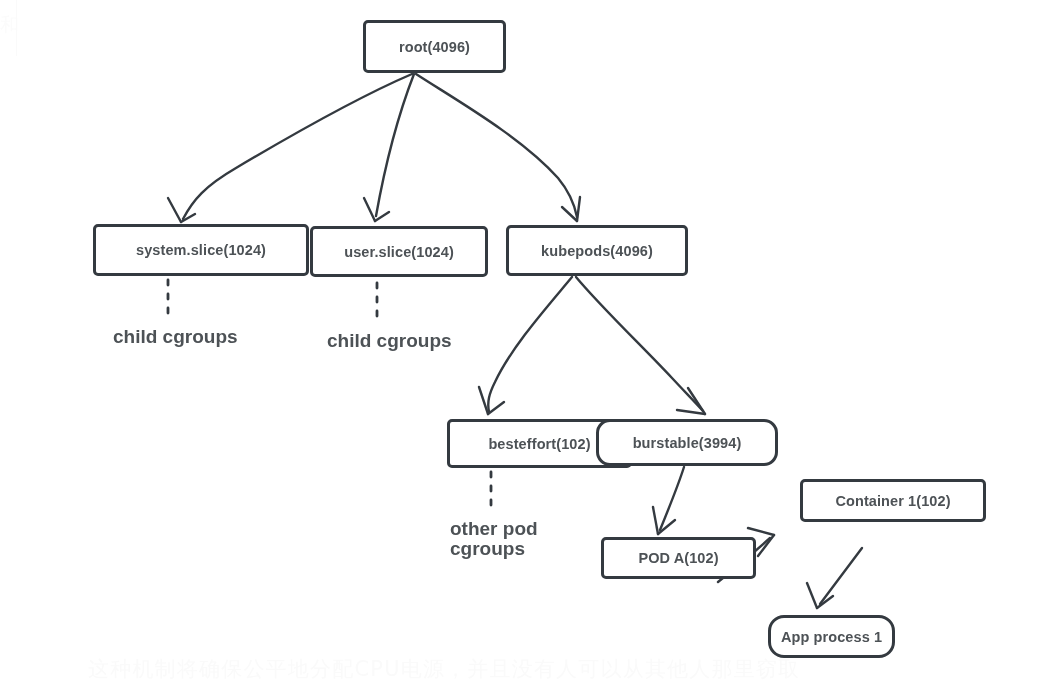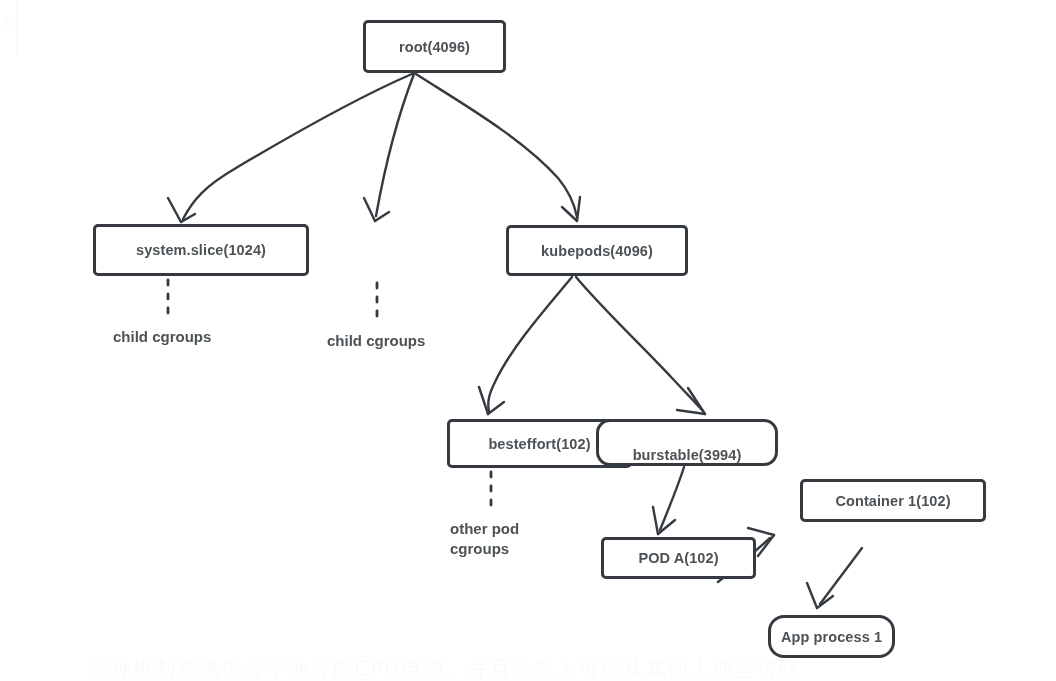--- a/index.html
+++ b/index.html
@@ -43,21 +43,21 @@
     letter-spacing: 0.1px;
     white-space: nowrap;
   }
   .node.rounded-sm { border-radius: 5px; margin-left: 23px; }
   .node.rounded-lg { border-radius: 14px; }
   .node.rounded-pill { border-radius: 16px; }
   .caption {
     position: absolute;
     color: #4d5256;
     font-weight: bold;
-    font-size: 15px;
+    font-size: 19px;
     line-height: 20px;
     white-space: pre-line;
     text-align: left;
   }
   .ghost-text {
     position: absolute;
     color: #fafafa;
     font-size: 21px;
     letter-spacing: 1.2px;
     white-space: nowrap;
@@ -127,30 +127,33 @@
   </svg>
 
   <div class="node rounded-sm" style="left:340px; top:20px; width:143px; height:53px;">
     <span>root(4096)</span>
   </div>
 
   <div class="node rounded-sm" style="left:70px; top:224px; width:216px; height:52px;">
     <span>system.slice(1024)</span>
   </div>
 
+  <div class="node rounded-sm" style="left:287px; top:226px; width:178px; height:51px;">
+    <span>user.slice(1024)</span>
+  </div>
 
   <div class="node rounded-sm" style="left:483px; top:225px; width:182px; height:51px;">
     <span>kubepods(4096)</span>
   </div>
 
   <div class="node rounded-sm" style="left:424px; top:419px; width:185px; height:49px;">
     <span>besteffort(102)</span>
   </div>
 
-  <div class="node rounded-lg" style="left:596px; top:419px; width:182px; height:47px;align-items:flex-end;">
+  <div class="node rounded-lg" style="left:596px; top:419px; width:182px; height:47px;">
     <span>burstable(3994)</span>
   </div>
 
   <div class="node rounded-sm" style="left:578px; top:537px; width:155px; height:42px;">
     <span>POD A(102)</span>
   </div>
 
   <div class="node rounded-sm" style="left:777px; top:479px; width:186px; height:43px;">
     <span>Container 1(102)</span>
   </div>

